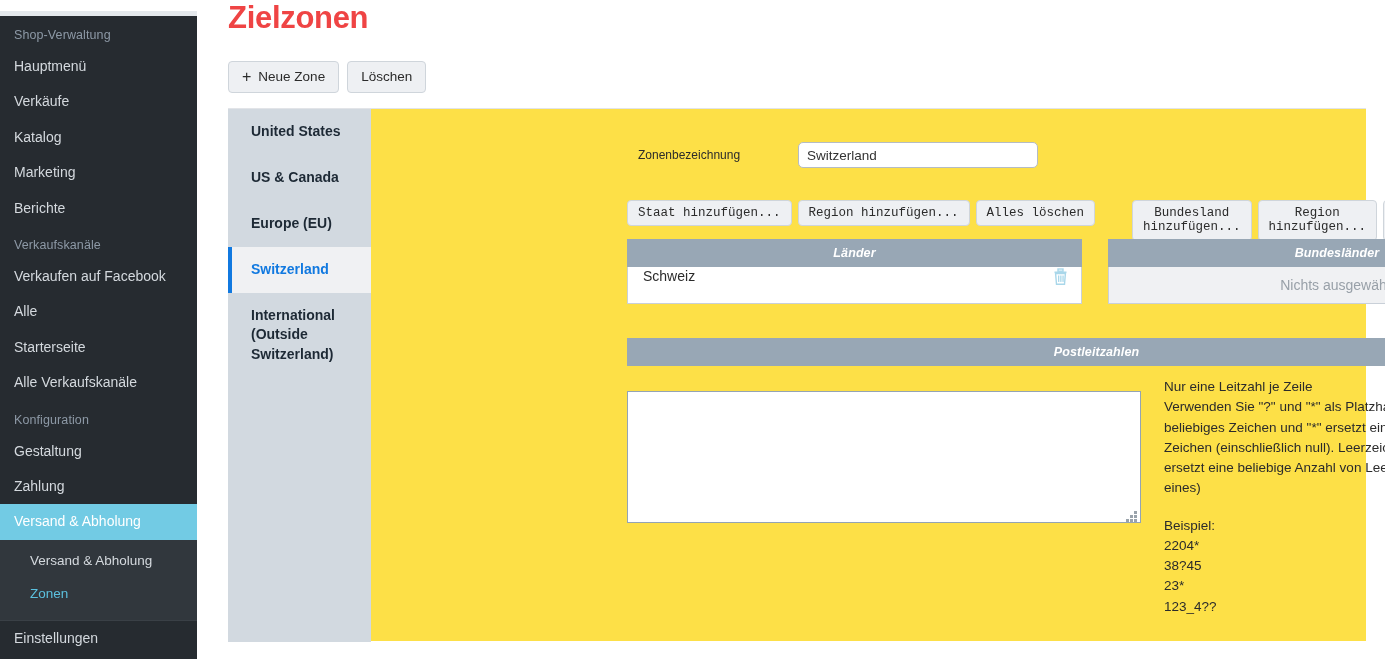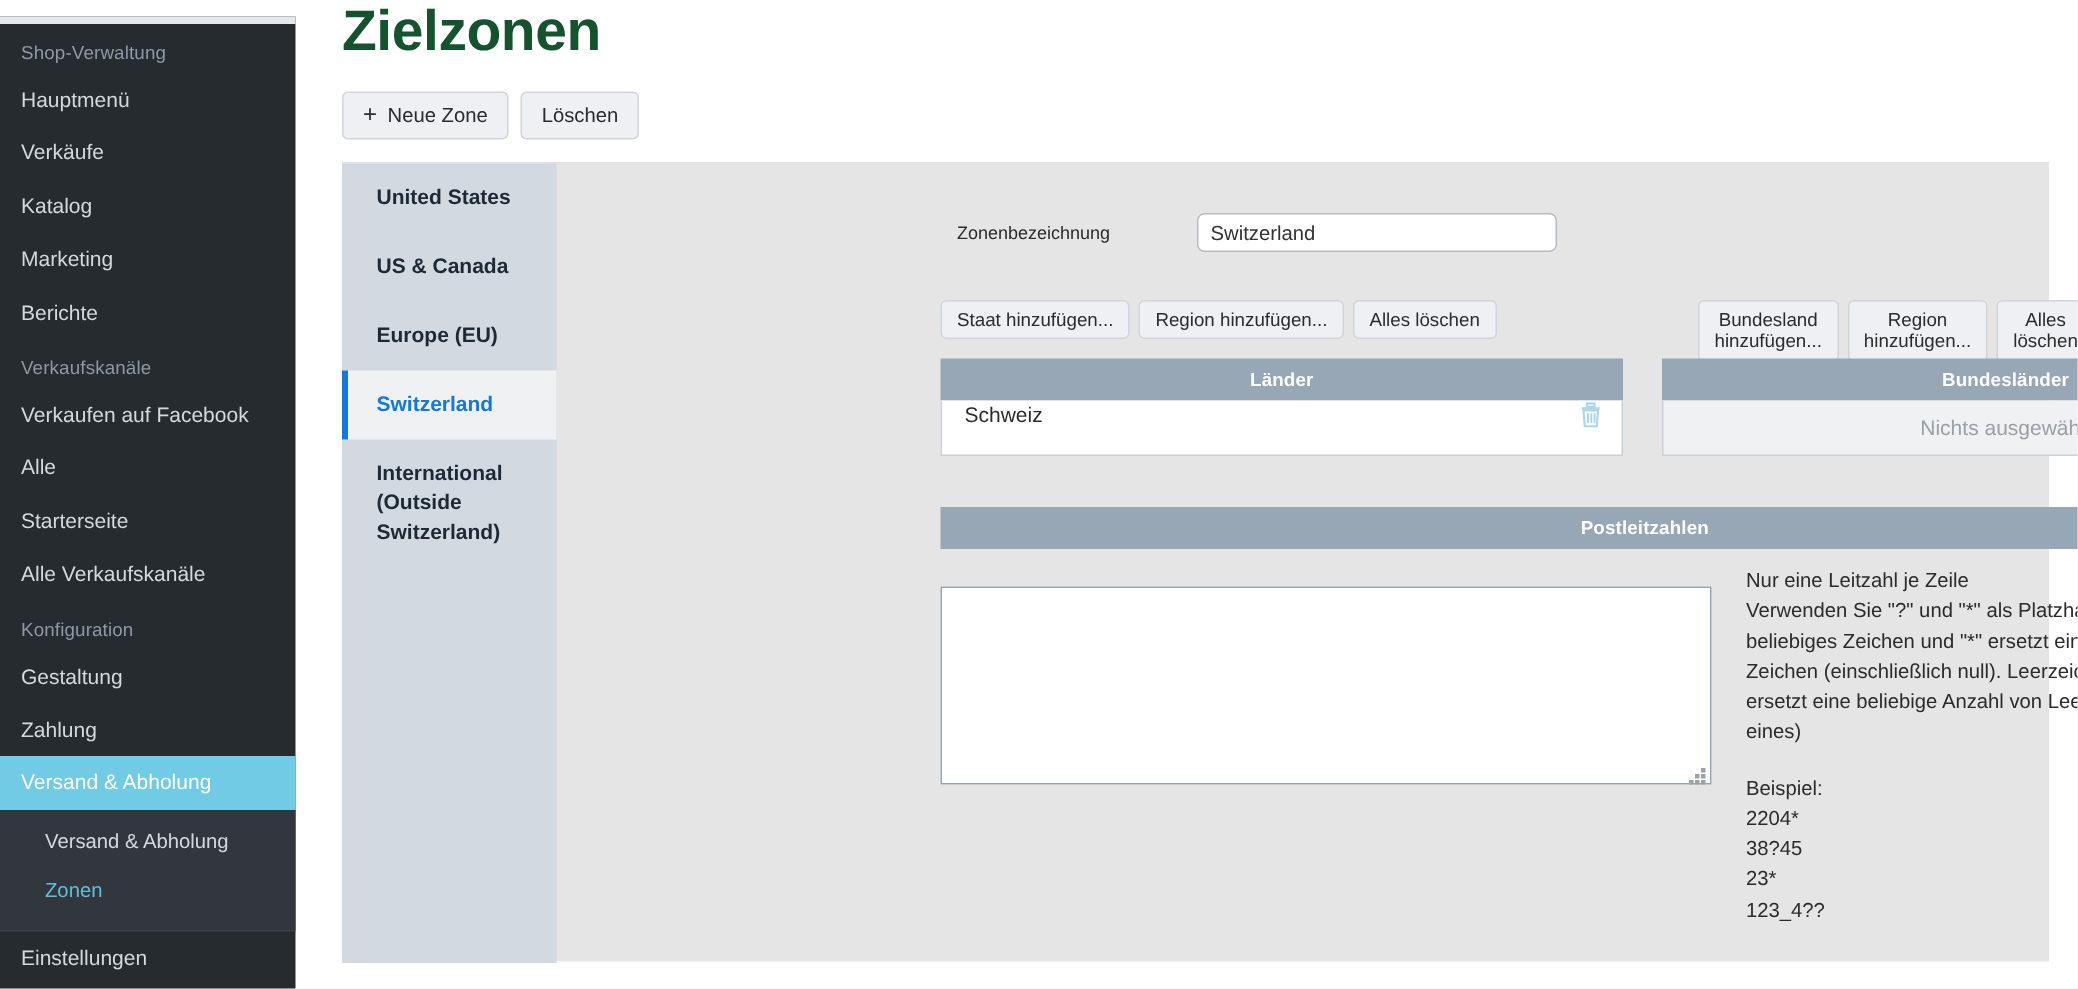--- a/index.html
+++ b/index.html
@@ -45,21 +45,21 @@
     font-size: 13.5px;
     padding: 9px 0 9px 30px;
     cursor: pointer;
   }
   .subnav-item.active { color: #5bc0de; }
   #nav-bottom { border-top: 1px solid #3a4046; }
 
   
   #page-title {
     position: absolute; left: 228px; top: 0px;
-    font-size: 38px; font-weight: bold; color: #14532d;
+    font-size: 31px; font-weight: bold; color: #ef4444;
     letter-spacing: -0.3px;
   }
   #toolbar { position: absolute; left: 228px; top: 61px; display: flex; gap: 8px; }
   .tb-btn {
     background: #eef0f3;
     border: 1px solid #cfd5db;
     border-radius: 4px;
     font-size: 13.5px;
     color: #2b2b2b;
     padding: 7px 13px;
@@ -67,21 +67,21 @@
     cursor: pointer;
     line-height: 1.1;
     display: flex; align-items: center; gap: 7px;
   }
   .plus { font-size: 16px; line-height: 1; color:#2b2b2b; }
 
   
   #content {
     position: absolute; left: 228px; top: 108px;
     width: 1138px; height: 533px;
-    background: #e5e5e5;
+    background: #fde047;
     border-top: 1px solid #e2e4e8;
   }
   #zone-list {
     position: absolute; left: 0; top: 0;
     width: 143px; height: 533px;
     background: #d2d9e0;
   }
   .zone-item {
     font-size: 14px; font-weight: bold; color: #1d2935;
     padding: 13px 10px 13px 19px;
@@ -113,36 +113,37 @@
   .btn-row { position: absolute; display: flex; gap: 6px; }
   #btn-row-left  { left: 256px; top: 91px; }
   #btn-row-right { left: 737px; top: 91px; margin-left: 24px; }
   .sm-btn {
     background: #eef0f3;
     border: 1px solid #cfd5db;
     border-radius: 4px;
     font-size: 12.5px;
     color: #2b2b2b;
     padding: 5px 10px;
-    font-family: Liberation Sans, sans-serif;
+    font-family: Liberation Mono, monospace;
     cursor: pointer;
     line-height: 1.15;
   }
 
   .tbl { position: absolute; }
   #tbl-laender { left: 256px; top: 130px; width: 455px; }
   #tbl-states  { left: 737px; top: 130px; width: 458px; }
   #tbl-zip     { left: 256px; top: 229px; width: 939px; }
   .tbl-head {
     background: #98a7b5;
     color: #ffffff;
     font-size: 12.5px; font-weight: bold;
     text-align: center;
     padding: 7px 0;
     letter-spacing: .1px;
+    font-style: italic;
   }
   .tbl-body-white {
     background: #ffffff;
     border: 1px solid #c9d0d8;
     border-top: none;
     height: 37px;
     display: flex; align-items: center;
     padding: 0 12px 18px 15px;
   }
   .tbl-body-empty {

